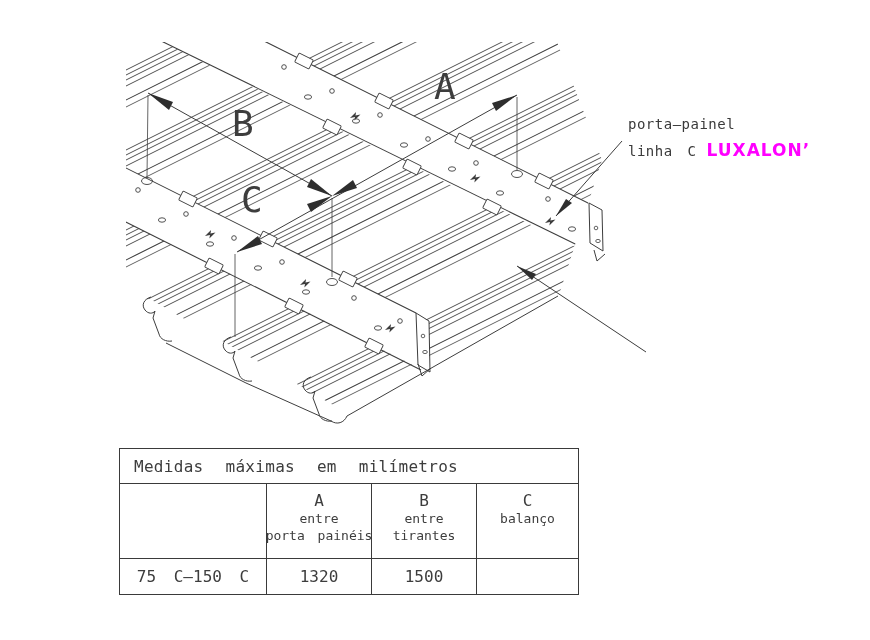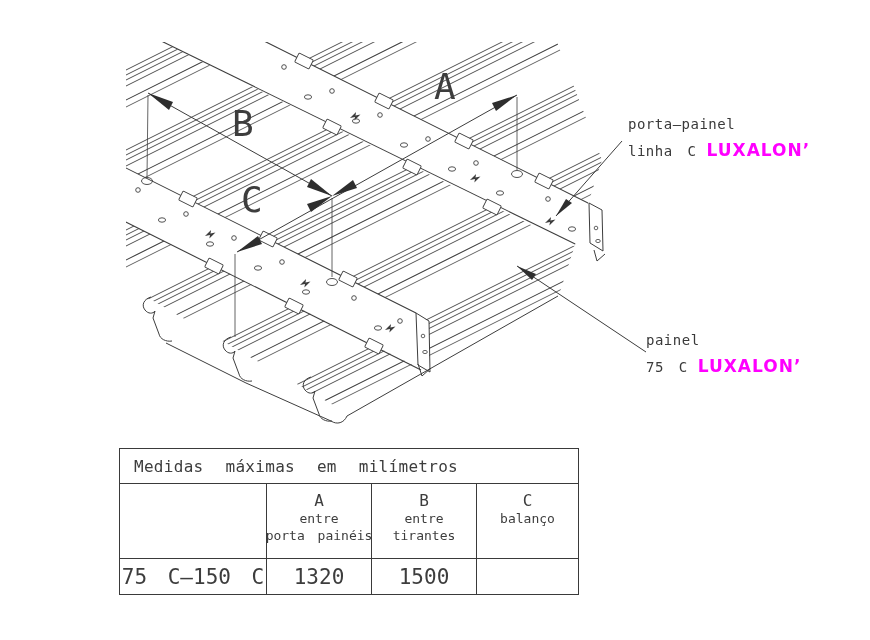--- a/index.html
+++ b/index.html
@@ -22,21 +22,21 @@
   .t-data{display:flex;height:35px;box-sizing:border-box;}
   .cell{box-sizing:border-box;display:flex;flex-direction:column;align-items:center;
         justify-content:flex-start;padding-top:7px;}
   .c1{width:147px;border-right:1.4px solid #3a3a3a;}
   .c2{width:105px;border-right:1.4px solid #3a3a3a;}
   .c3{width:105px;border-right:1.4px solid #3a3a3a;}
   .c4{flex:1;}
   .h-letter{font-size:16px;line-height:19px;}
   .h-sub{font-size:13px;line-height:17px;word-spacing:5px;white-space:nowrap;}
   .d-cell{display:flex;align-items:center;justify-content:center;
-          font-size:21px;word-spacing:8px;padding-top:0;}
+          font-size:16px;word-spacing:8px;padding-top:0;}
 </style>
 </head>
 <body>
 
 <div class="stage">
 
   <svg width="870" height="640" viewBox="0 0 870 640">
     <defs>
       <clipPath id="dwg">
         <polygon points="126,42 557,42 602,160 560,292 352,416 150,299 126,301"></polygon>
@@ -170,26 +170,20 @@
     </g>
   </svg>
 
   <div class="callout" style="left:628px;top:116px;">
     <div>porta—painel</div>
     <div class="row2">
       <span>linha C</span><span class="brand">LUXALON’</span>
     </div>
   </div>
 
-  <div class="callout" style="left:646px;top:332px;">
-    <div>painel</div>
-    <div class="row2">
-      <span>75 C</span><span class="brand">LUXALON’</span>
-    </div>
-  </div>
 
   <div class="tbl">
     <div class="t-title">Medidas máximas em milímetros</div>
     <div class="t-head">
       <div class="cell c1"></div>
       <div class="cell c2">
         <div class="h-letter">A</div>
         <div class="h-sub">entre</div>
         <div class="h-sub">porta painéis</div>
       </div>

